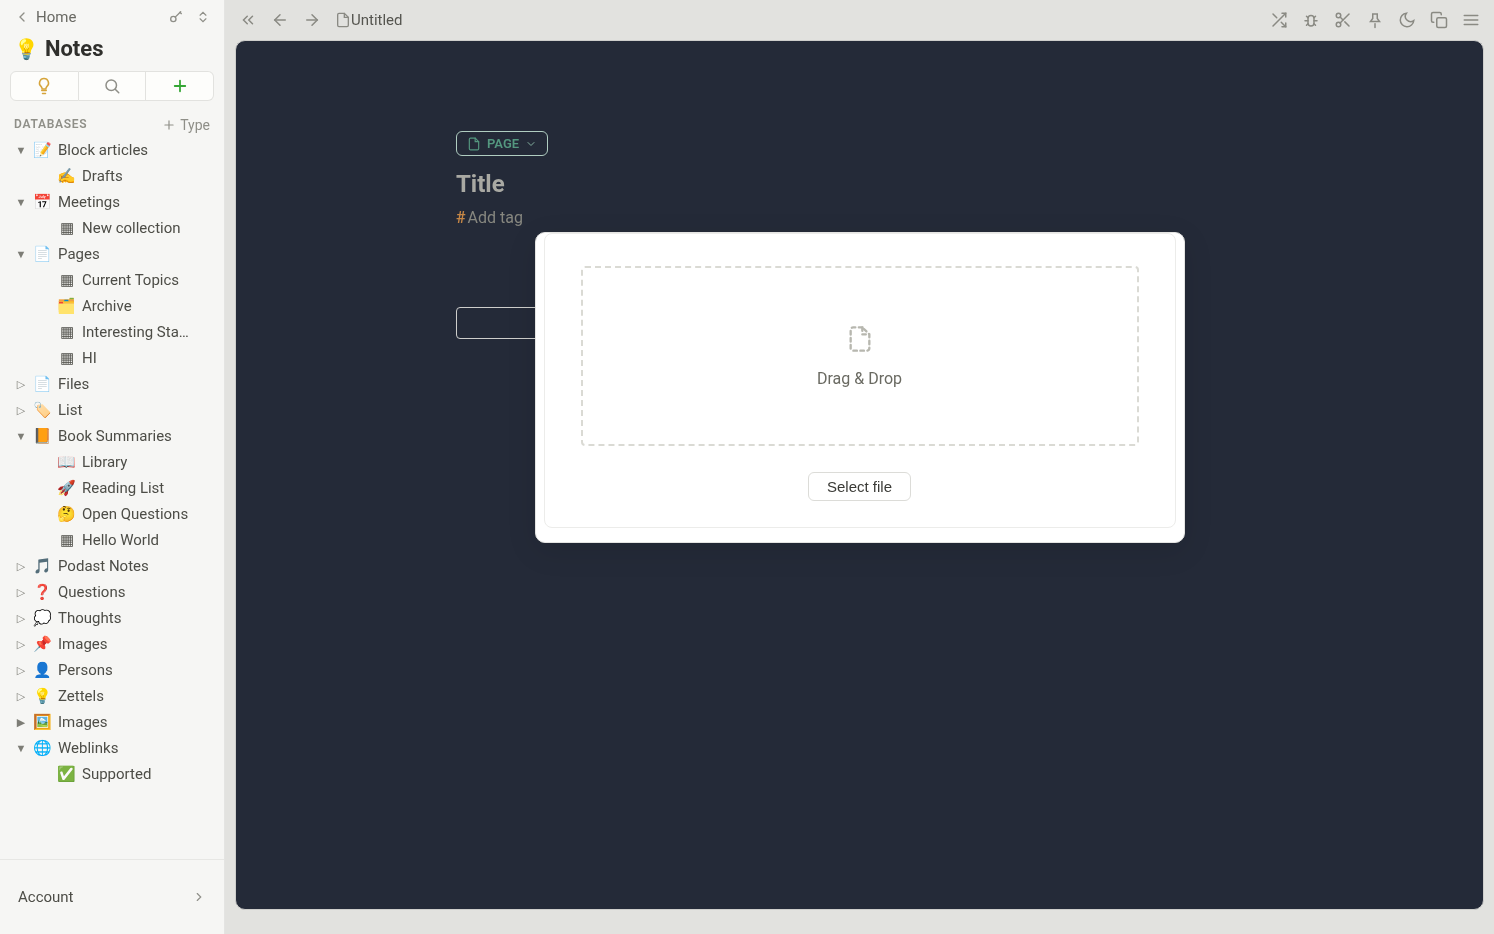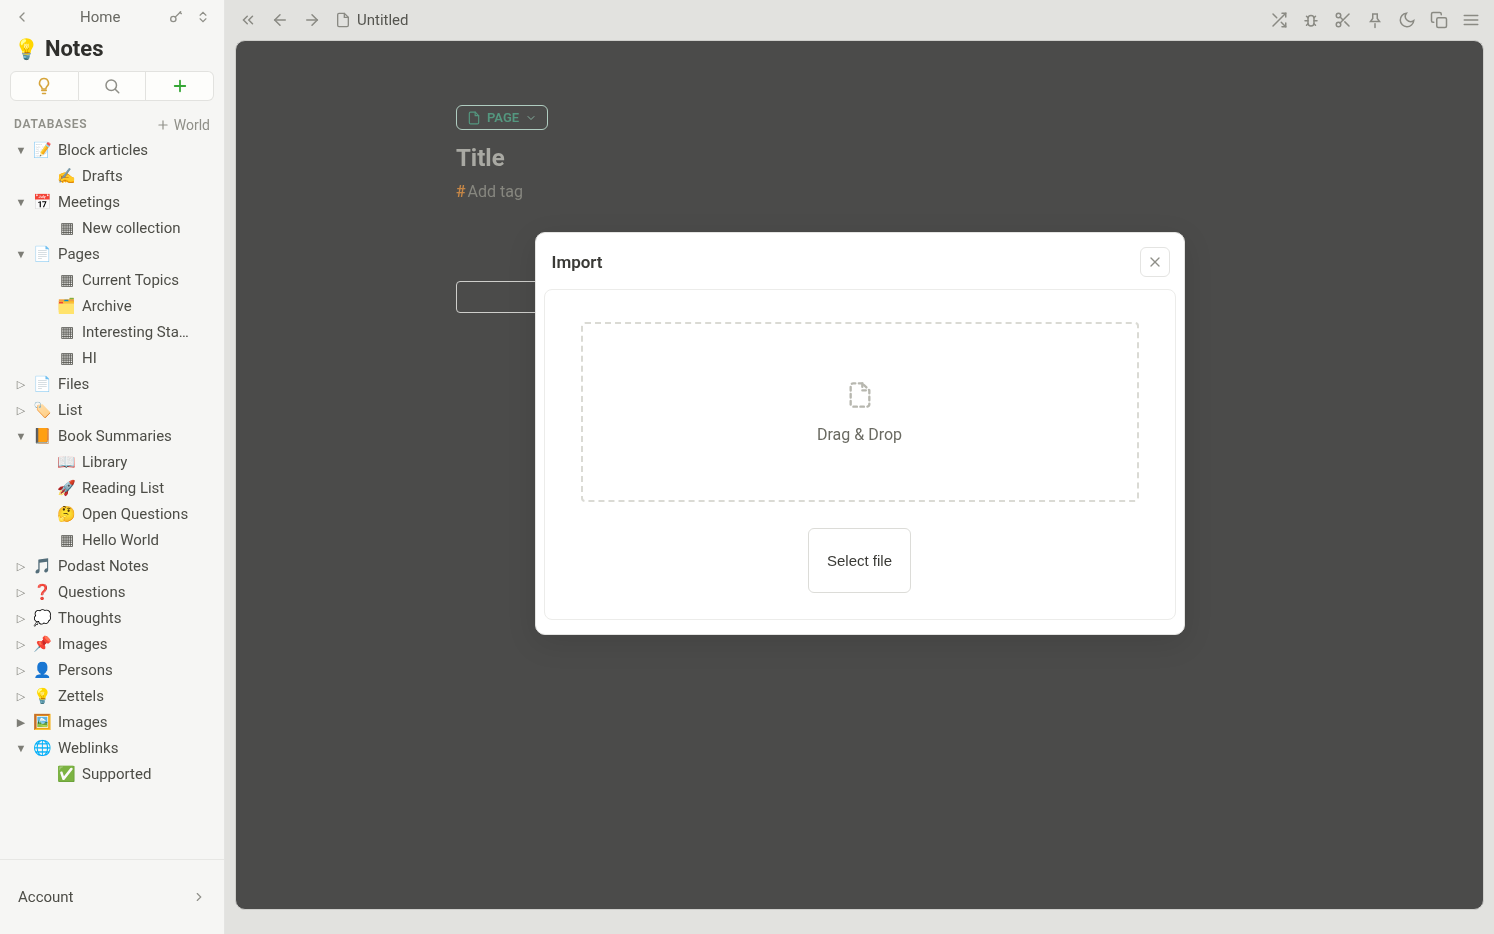--- a/index.html
+++ b/index.html
@@ -3,21 +3,21 @@
 <meta charset="utf-8">
 <style>
 * { box-sizing: border-box; margin: 0; padding: 0; }
 html, body { width: 1494px; height: 934px; font-family: -apple-system, BlinkMacSystemFont, "Segoe UI", Roboto, sans-serif; overflow: hidden; }
 body { display: flex; background: #fdfdfb; color: #3a3a38; }
 
 
 .sidebar { width: 225px; background: #f6f6f4; border-right: 1px solid #e4e4e2; display: flex; flex-direction: column; height: 100%; }
 .sidebar-top { display: flex; align-items: center; padding: 8px 14px 4px; gap: 6px; }
 .back-arrow { color: #8f8f88; }
-.home-label { font-size: 15px; color: #696963; flex: 1; margin-left: 44px; }
+.home-label { font-size: 15px; color: #696963; flex: 1; }
 .key-icon, .sort-icon { color: #8f8f88; margin-left: 6px; }
 
 .workspace-title { display: flex; align-items: center; gap: 6px; padding: 6px 14px 10px; font-size: 22px; font-weight: 700; color: #2f2f2c; }
 .workspace-emoji { font-size: 20px; }
 
 .tab-bar { display: flex; padding: 0 10px 10px; gap: 0; }
 .tab-btn { flex: 1; height: 30px; display: flex; align-items: center; justify-content: center; border: 1px solid #e2e2df; background: #fdfdfb; color: #8f8f88; cursor: pointer; }
 .tab-btn:first-child { border-radius: 6px 0 0 6px; }
 .tab-btn:last-child { border-radius: 0 6px 6px 0; color: #35a735; }
 .tab-btn + .tab-btn { border-left: none; }
@@ -33,42 +33,42 @@
 .tree-item .item-icon { width: 18px; display: inline-flex; justify-content: center; font-size: 15px; }
 .tree-item .item-label { overflow: hidden; text-overflow: ellipsis; }
 
 .account-row { border-top: 1px solid #e7e7e4; padding: 28px 18px; font-size: 15px; color: #4d4d47; display: flex; align-items: center; justify-content: space-between; }
 
 
 .main { flex: 1; display: flex; flex-direction: column; position: relative; }
 .topbar { display: flex; align-items: center; height: 40px; padding: 0 14px; gap: 14px; color: #8f8f88; }
 .topbar .spacer { flex: 1; }
 .topbar .nav-icon { cursor: pointer; }
-.doc-label { display: flex; align-items: center; gap: 6px; font-size: 15px; color: #4d4d47; }
-
-
-.page-canvas { margin: 0 10px 24px; flex: 1; background: #404040; border: 1px solid #e4e4e2; border-radius: 10px; padding: 64px 220px 0; }
+.doc-label { display: flex; align-items: center; font-size: 15px; color: #4d4d47; }
+
+
+.page-canvas { margin: 0 10px 24px; flex: 1; background: #0f172a; border: 1px solid #e4e4e2; border-radius: 10px; padding: 90px 220px 0; }
 .page-type-pill { display: inline-flex; align-items: center; gap: 6px; border: 1px solid #bfe3d5; color: #4b9f82; font-size: 13px; font-weight: 600; padding: 4px 10px; border-radius: 6px; }
 .page-type-pill .chev-down { color: #86bda9; }
 .page-title { font-size: 24px; font-weight: 700; color: #b6b6af; margin: 14px 0 10px; }
 .add-tag { font-size: 16px; color: #8b8b83; }
 .add-tag .hash { color: #d98a3b; font-weight: 600; margin-right: 2px; }
 .placeholder-box { margin-top: 80px; width: 720px; height: 32px; border: 1px solid #e4e4e2; border-radius: 4px; }
 
 
 .overlay { position: absolute; inset: 0; background: rgba(120,120,115,.20); display: flex; align-items: flex-start; justify-content: center; }
 .modal { margin-top: 232px; width: 650px; background: #ffffff; border: 1px solid #e4e4e2; border-radius: 10px; box-shadow: 0 8px 30px rgba(0,0,0,.10); padding-bottom: 6px; }
 .modal-head { display: flex; align-items: center; justify-content: space-between; padding: 14px 14px 12px 16px; font-size: 17px; font-weight: 600; color: #3a3a36; }
 .close-btn { width: 30px; height: 30px; border: 1px solid #e4e4e2; border-radius: 6px; display: flex; align-items: center; justify-content: center; color: #8f8f88; background: #fff; cursor: pointer; }
 .modal-body { margin: 0 8px 8px; border: 1px solid #ececea; border-radius: 8px; padding: 32px 36px 26px; }
 .supported { font-size: 15.5px; color: #6a6a62; margin-bottom: 30px; }
 .dropzone { border: 2px dashed #dadad4; border-radius: 4px; height: 180px; display: flex; flex-direction: column; align-items: center; justify-content: center; gap: 16px; color: #5d5d55; }
 .drop-icon svg { stroke: #b7b7af; }
 .drop-label { font-size: 16px; color: #6a6a62; }
-.select-file { margin: 26px auto 0; display: block; padding: 23px 18px; font-size: 15px; border: 1px solid #dcdcd8; background: #ffffff; border-radius: 6px; cursor: pointer; color: #3a3a36; }
+.select-file { margin: 26px auto 0; display: block; padding: 5px 18px; font-size: 15px; border: 1px solid #dcdcd8; background: #ffffff; border-radius: 6px; cursor: pointer; color: #3a3a36; }
 
 
 svg { display: block; }
 </style>
 </head>
 <body>
 
 <div class="sidebar">
   <div class="sidebar-top">
     <span class="back-arrow">
@@ -119,21 +119,21 @@
     </div>
   </div>
 
   <div class="section-header">
     <span>DATABASES</span>
     <span class="add-type">
       <svg width="14" height="14" viewBox="0 0 24 24" fill="none" stroke="currentColor" stroke-width="2" stroke-linecap="round">
           <line x1="12" y1="5" x2="12" y2="19"></line>
           <line x1="5" y1="12" x2="19" y2="12"></line>
         </svg>
-      <span>World</span>
+      <span>Type</span>
     </span>
   </div>
 
   <div class="tree" id="tree">
       <div class="tree-item">
         <span class="chev">▼</span>
         <span class="item-icon">📝</span>
         <span class="item-label">Block articles</span>
       </div>
       <div class="tree-item depth1">
@@ -363,29 +363,20 @@
     </span>
     <div class="page-title">Title</div>
     <div class="add-tag">
       <span class="hash">#</span><span>Add tag</span>
     </div>
     <div class="placeholder-box"></div>
   </div>
 
   <div class="overlay">
     <div class="modal">
-      <div class="modal-head">
-        <span>Import</span>
-        <div class="close-btn">
-          <svg width="16" height="16" viewBox="0 0 24 24" fill="none" stroke="currentColor" stroke-width="2" stroke-linecap="round">
-              <line x1="18" y1="6" x2="6" y2="18"></line>
-              <line x1="6" y1="6" x2="18" y2="18"></line>
-            </svg>
-        </div>
-      </div>
       <div class="modal-body">
         <div class="dropzone">
           <span class="drop-icon">
             <svg width="28" height="28" viewBox="0 0 24 24" fill="none" stroke="currentColor" stroke-width="2" stroke-linecap="round" stroke-dasharray="3 3">
                 <path d="M14 2H6a2 2 0 0 0-2 2v16a2 2 0 0 0 2 2h12a2 2 0 0 0 2-2V8z"></path>
                 <polyline points="14 2 14 8 20 8"></polyline>
               </svg>
           </span>
           <span class="drop-label">Drag &amp; Drop</span>
         </div>

